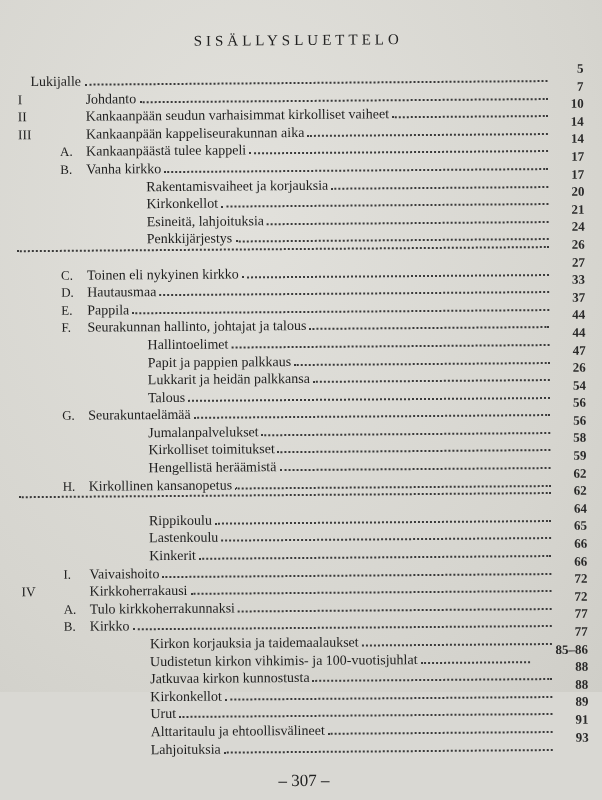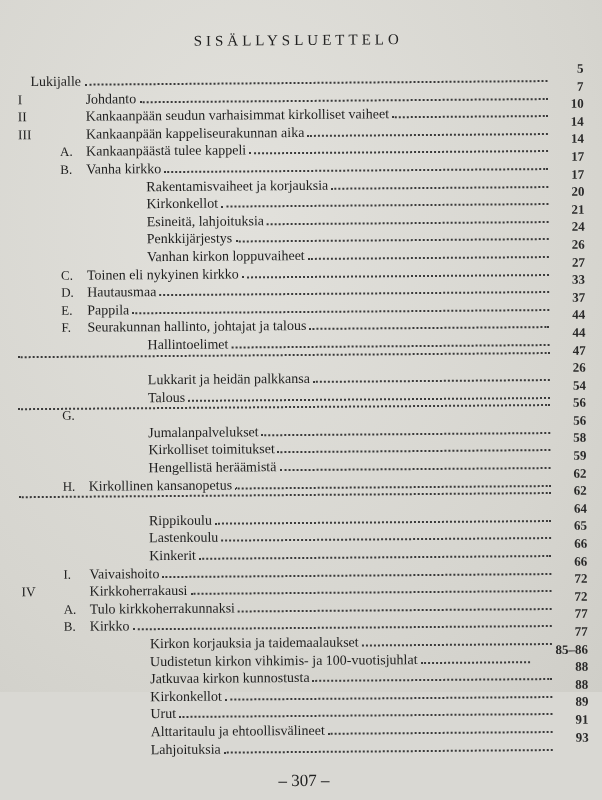--- a/index.html
+++ b/index.html
@@ -102,21 +102,20 @@
           <span class="text">Esineitä, lahjoituksia</span>
           <span class="dots"></span>
           <span class="num">21</span>
         </div>
         <div class="row lvl3">
           <span class="text">Penkkijärjestys</span>
           <span class="dots"></span>
           <span class="num">24</span>
         </div>
         <div class="row lvl3">
-          <span class="text">Vanhan kirkon loppuvaiheet</span>
           <span class="dots"></span>
           <span class="num">26</span>
         </div>
         <div class="row lvl2">
           <span class="letter">C.</span>
           <span class="text">Toinen eli nykyinen kirkko</span>
           <span class="dots"></span>
           <span class="num">27</span>
         </div>
         <div class="row lvl2">
@@ -136,35 +135,37 @@
           <span class="text">Seurakunnan hallinto, johtajat ja talous</span>
           <span class="dots"></span>
           <span class="num">44</span>
         </div>
         <div class="row lvl3">
           <span class="text">Hallintoelimet</span>
           <span class="dots"></span>
           <span class="num">44</span>
         </div>
         <div class="row lvl3">
+          <span class="text">Papit ja pappien palkkaus</span>
           <span class="dots"></span>
           <span class="num">47</span>
         </div>
         <div class="row lvl3">
           <span class="text">Lukkarit ja heidän palkkansa</span>
           <span class="dots"></span>
           <span class="num">26</span>
         </div>
         <div class="row lvl3">
           <span class="text">Talous</span>
           <span class="dots"></span>
           <span class="num">54</span>
         </div>
         <div class="row lvl2">
           <span class="letter">G.</span>
+          <span class="text">Seurakuntaelämää</span>
           <span class="dots"></span>
           <span class="num">56</span>
         </div>
         <div class="row lvl3">
           <span class="text">Jumalanpalvelukset</span>
           <span class="dots"></span>
           <span class="num">56</span>
         </div>
         <div class="row lvl3">
           <span class="text">Kirkolliset toimitukset</span>

